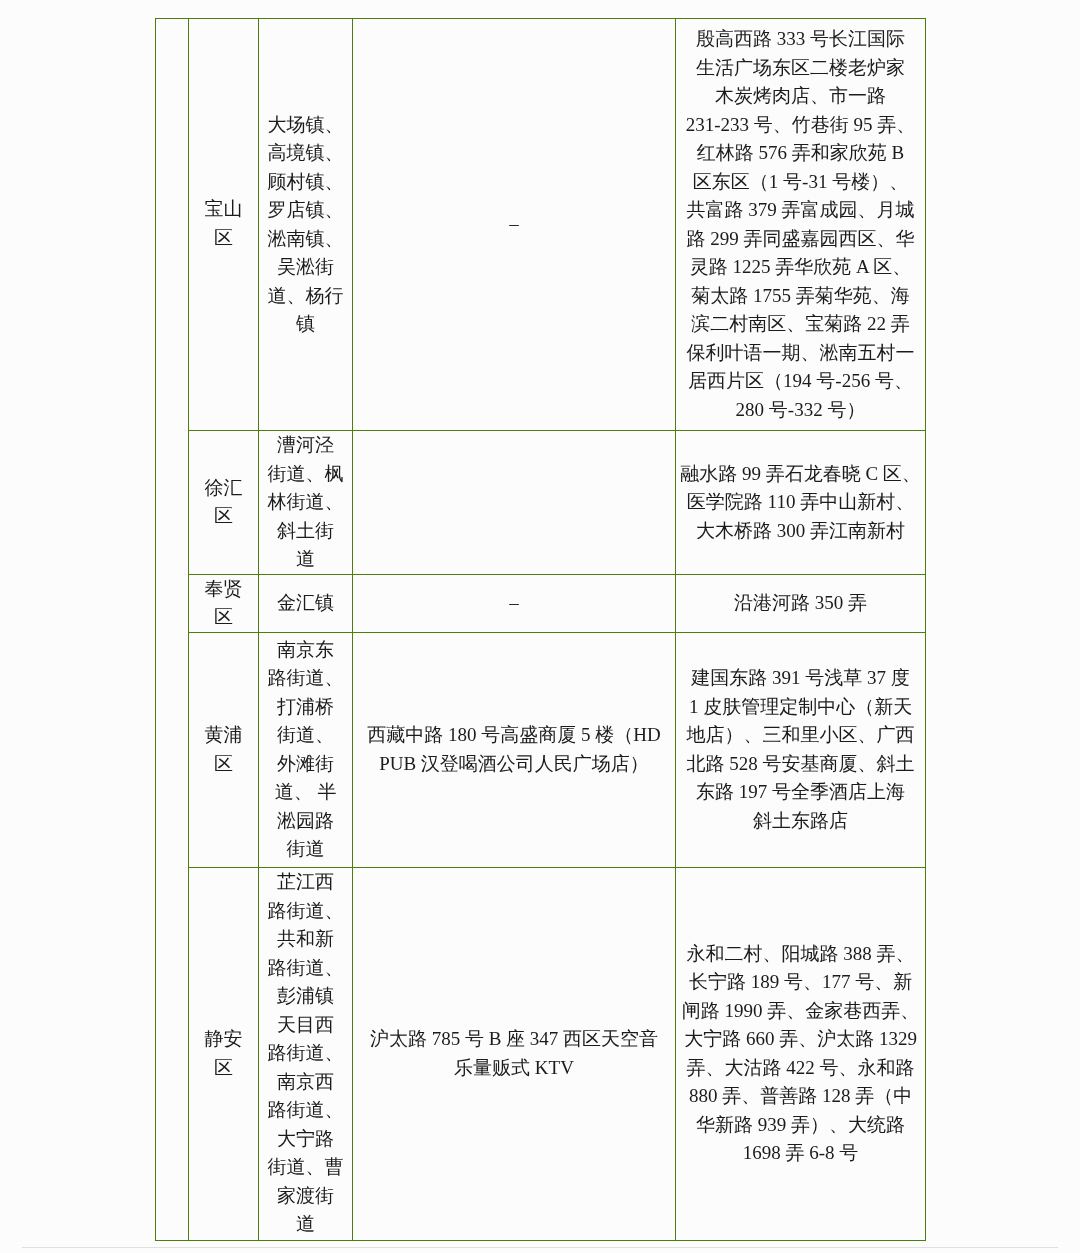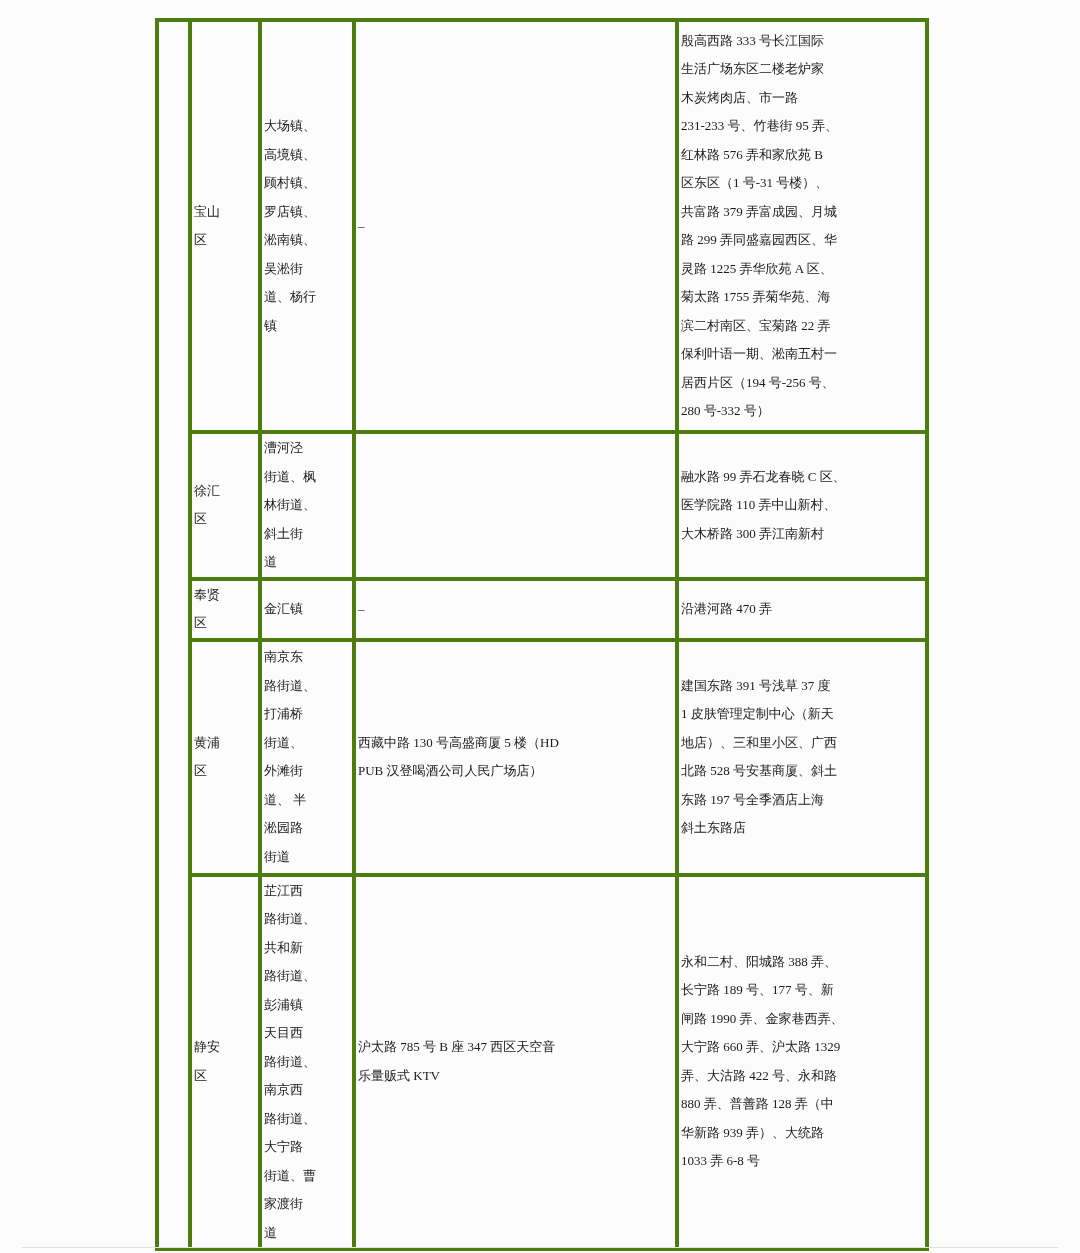--- a/index.html
+++ b/index.html
@@ -19,32 +19,32 @@
   }
   table.risk-table {
     position: absolute;
     left: 155px;
     top: 18px;
     width: 770px;
     border-collapse: collapse;
     table-layout: fixed;
   }
   table.risk-table td {
-    border: 4px solid #4d7c0f;
-    text-align: left;
+    border: 1px solid #4d7c0f;
+    text-align: center;
     vertical-align: middle;
     white-space: pre-line;
-    font-size: 13px;
+    font-size: 19px;
     line-height: 28.5px;
     padding: 0 2px;
     overflow: hidden;
   }
   td.cell-addresses { line-height: 29.3px; padding: 0 3px; }
   td.towns-row1 { line-height: 38px; font-family: Liberation Serif, serif; }
-  td.district-row1 { line-height: 35px; }
+  td.district-row1 { line-height: 35px; font-family: Liberation Mono, monospace; }
   td.cell-venue { line-height: 29px; }
   .bottom-rule {
     position: absolute;
     left: 22px;
     top: 1247px;
     width: 1036px;
     height: 1px;
     background: #e0e0e0;
   }
 </style>
@@ -101,34 +101,34 @@
         <td class="cell-venue"></td>
         <td class="cell-addresses">融水路 99 弄石龙春晓 C 区、
 医学院路 110 弄中山新村、
 大木桥路 300 弄江南新村</td>
       </tr>
       <tr style="height:58px">
         <td class="cell-district">奉贤
 区</td>
         <td class="cell-towns">金汇镇</td>
         <td class="cell-venue">–</td>
-        <td class="cell-addresses">沿港河路 470 弄</td>
+        <td class="cell-addresses">沿港河路 350 弄</td>
       </tr>
       <tr style="height:235px">
         <td class="cell-district">黄浦
 区</td>
         <td class="cell-towns">南京东
 路街道、
 打浦桥
 街道、
 外滩街
 道、 半
 淞园路
 街道</td>
-        <td class="cell-venue">西藏中路 130 号高盛商厦 5 楼（HD
+        <td class="cell-venue">西藏中路 180 号高盛商厦 5 楼（HD
 PUB 汉登喝酒公司人民广场店）</td>
         <td class="cell-addresses">建国东路 391 号浅草 37 度
 1 皮肤管理定制中心（新天
 地店）、三和里小区、广西
 北路 528 号安基商厦、斜土
 东路 197 号全季酒店上海
 斜土东路店</td>
       </tr>
       <tr style="height:373px">
         <td class="cell-district">静安
@@ -148,20 +148,20 @@
 道</td>
         <td class="cell-venue">沪太路 785 号 B 座 347 西区天空音
 乐量贩式 KTV</td>
         <td class="cell-addresses">永和二村、阳城路 388 弄、
 长宁路 189 号、177 号、新
 闸路 1990 弄、金家巷西弄、
 大宁路 660 弄、沪太路 1329
 弄、大沽路 422 号、永和路
 880 弄、普善路 128 弄（中
 华新路 939 弄）、大统路
-1033 弄 6-8 号</td>
+1698 弄 6-8 号</td>
       </tr>
     </tbody>
   </table>
 
   <div class="bottom-rule"></div>
 
 </div>
 
 </body></html>

